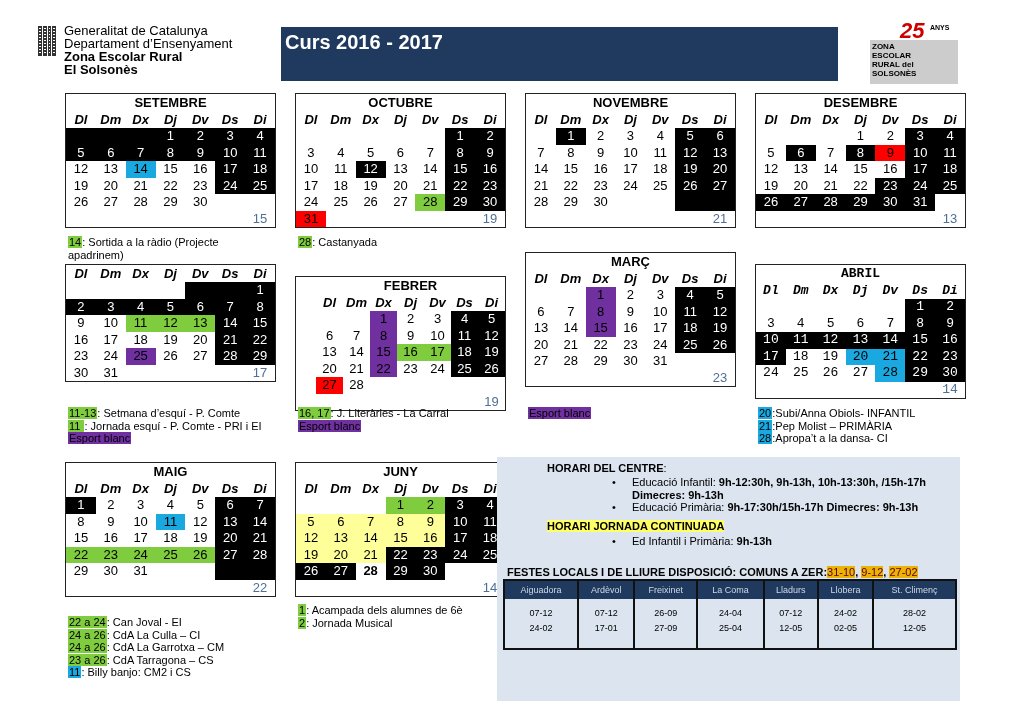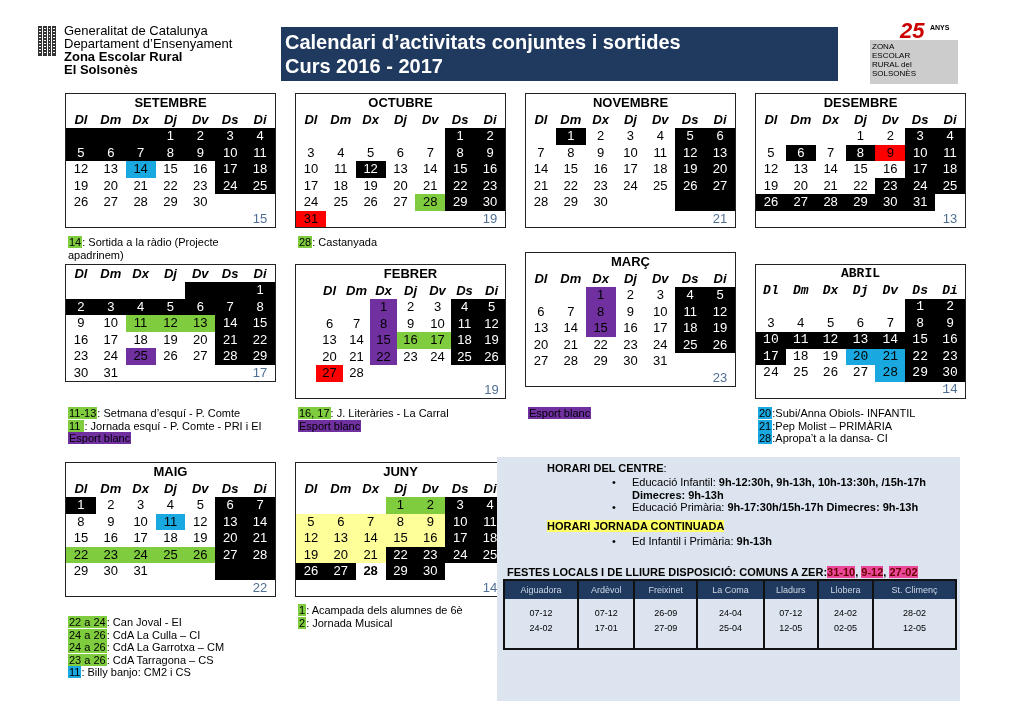--- a/index.html
+++ b/index.html
@@ -5,21 +5,21 @@
 *{box-sizing:border-box;margin:0;padding:0}
 body{width:1024px;height:724px;background:#fff;font-family:"Liberation Sans",sans-serif;position:relative;overflow:hidden;color:#000}
 .hdr-left{position:absolute;left:38px;top:24px;display:flex}
 .crest{width:18px;height:30px;margin-right:8px;margin-top:2px;display:flex;gap:1px}
 .crest span{flex:1;border:1px solid #333;background:repeating-linear-gradient(0deg,#333 0 2px,#fff 2px 3px)}
 .org{font-size:13px;line-height:13px}
 .title{position:absolute;left:281px;top:27px;width:557px;height:54px;background:#1f3a5e;color:#fff;font-weight:bold;font-size:20px;line-height:24px;padding:3px 4px}
 .logo{position:absolute;left:870px;top:18px;width:90px;height:66px}
 .logo .n25{position:absolute;left:30px;top:0;color:#c00;font-size:22px;font-weight:bold;font-style:italic}
 .logo .anys{position:absolute;left:60px;top:6px;font-size:7px;font-weight:bold}
-.logo .box{position:absolute;left:0;top:22px;width:88px;height:44px;background:#ccc;font-size:8px;font-weight:normal;line-height:9px;padding:2px}
+.logo .box{position:absolute;left:0;top:22px;width:88px;height:44px;background:#ccc;font-size:8px;font-weight:bold;line-height:9px;padding:2px}
 .cal{position:absolute;width:211px;border:1px solid #222;background:#fff}
 .cal .mname{text-align:center;font-weight:bold;font-size:13px;height:17px;line-height:17px}
 .cal table{border-collapse:collapse;width:100%;table-layout:fixed}
 .cal td{height:16.5px;text-align:center;font-size:13px;padding:0;line-height:16px}
 .cal th{font-style:italic;font-weight:bold;font-size:13px;height:17px}
 .b{background:#000;color:#fff}
 .bl{background:#1aa8e0}
 .g{background:#7fcc3e}
 .r{background:#f00}
 .p{background:#7030a0}
@@ -27,21 +27,21 @@
 .bold{font-weight:bold}
 .cal .cnt{color:#4f6f95}
 .note{position:absolute;font-size:11px;line-height:12.5px}
 .note .hl{padding:0 1px}
 .info{position:absolute;left:497px;top:457px;width:463px;height:244px;background:#dbe4ef}
 .info .h{font-weight:bold;font-size:11px;position:absolute}
 .info ul{position:absolute;list-style:none;font-size:11px;line-height:12.5px}
 .info li{position:relative;padding-left:20px}
 .info li:before{content:"•";position:absolute;left:0}
 .festes{position:absolute;left:507px;top:566px;font-size:11px;font-weight:bold;white-space:nowrap}
-.festes .rd{background:#ec4899;font-weight:bold;color:#600}
+.festes .rd{background:#eab308;font-weight:normal;color:#600}
 .ftable{position:absolute;left:503px;top:579px;width:454px;border-collapse:collapse;border:2px solid #111}
 .ftable th{background:#1f3a5e;color:#cfd8e5;font-weight:normal;font-size:9px;height:19px;border-right:2px solid #111}
 .ftable td{background:#dbe4ef;font-size:9px;text-align:center;vertical-align:top;padding-top:7px;height:50px;line-height:15px;border-right:2px solid #111}
 </style>
 </head>
 <body>
 
 <div class="hdr-left">
   <div class="crest">
       <span></span>
@@ -51,21 +51,20 @@
     </div>
   <div class="org">
     <div>Generalitat de Catalunya</div>
     <div>Departament d’Ensenyament</div>
     <div class="bold">Zona Escolar Rural</div>
     <div class="bold">El Solsonès</div>
   </div>
 </div>
 
 <div class="title">
-  <div>Calendari d’activitats conjuntes i sortides</div>
   <div>Curs 2016 - 2017</div>
 </div>
 
 <div class="logo">
   <span class="n25">25</span>
   <span class="anys">ANYS</span>
   <div class="box">
     <div>ZONA</div>
     <div>ESCOLAR</div>
     <div>RURAL del</div>
@@ -416,21 +415,21 @@
             <td class="">31</td>
             <td class=""></td>
             <td class=""></td>
             <td class=""></td>
             <td class=""></td>
             <td class="cnt">17</td>
           </tr>
         </tbody>
       </table>
     </div>
-    <div class="cal" style="left: 295px; top: 264px; padding-left: 20px;">
+    <div class="cal" style="left: 295px; top: 276px; padding-left: 20px;">
       <div class="mname">FEBRER</div>
       <table>
         <tbody>
           <tr>
             <th>Dl</th>
             <th>Dm</th>
             <th>Dx</th>
             <th>Dj</th>
             <th>Dv</th>
             <th>Ds</th>

